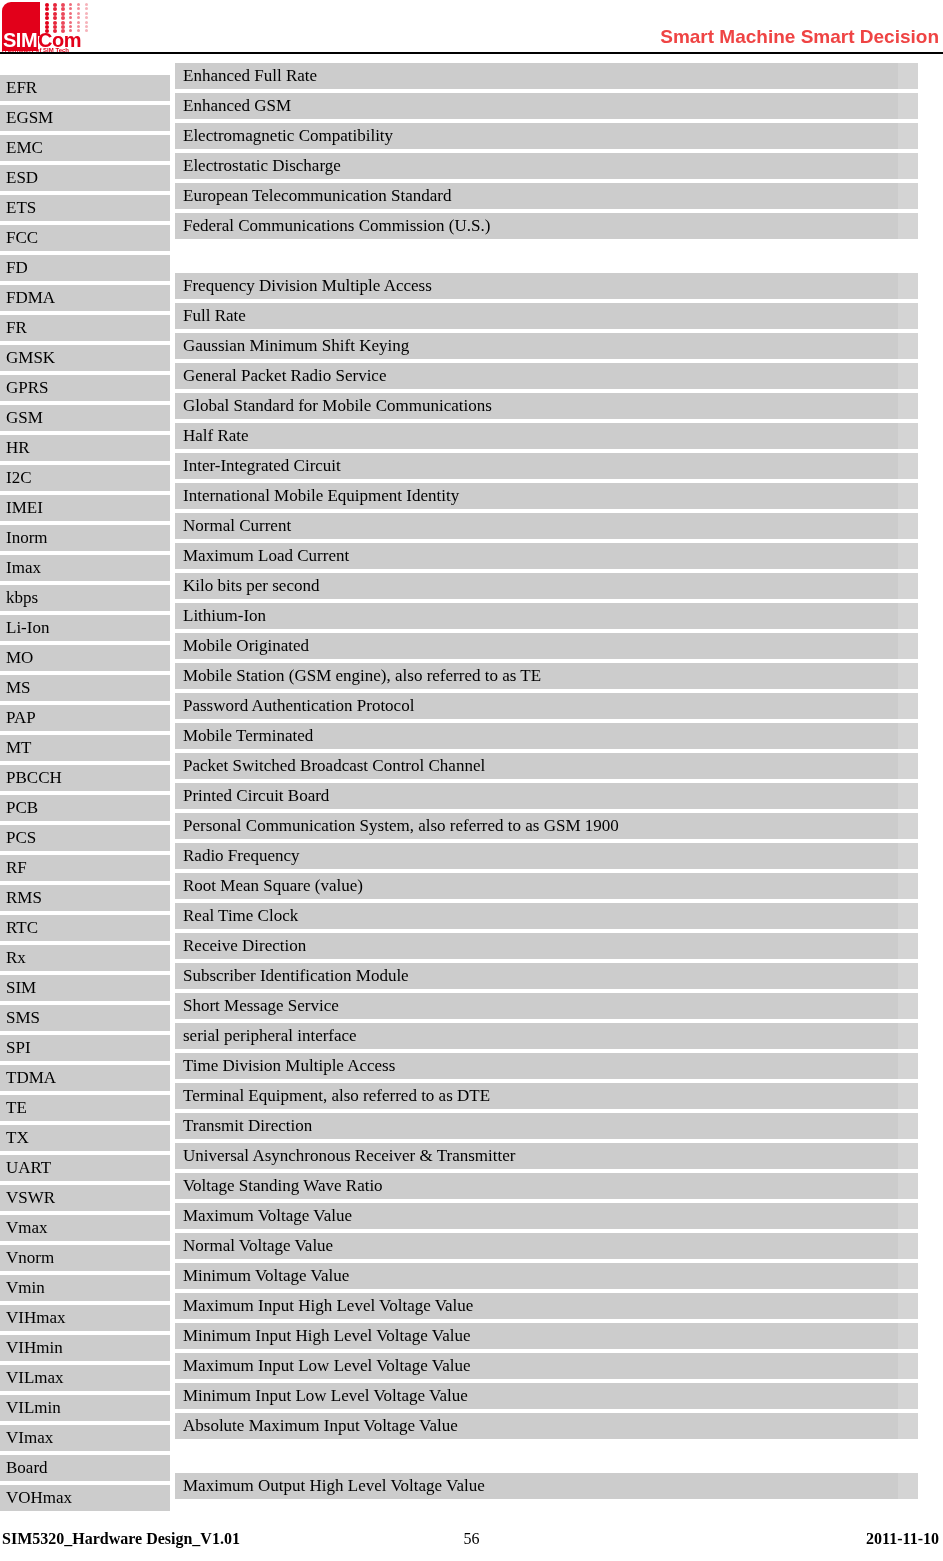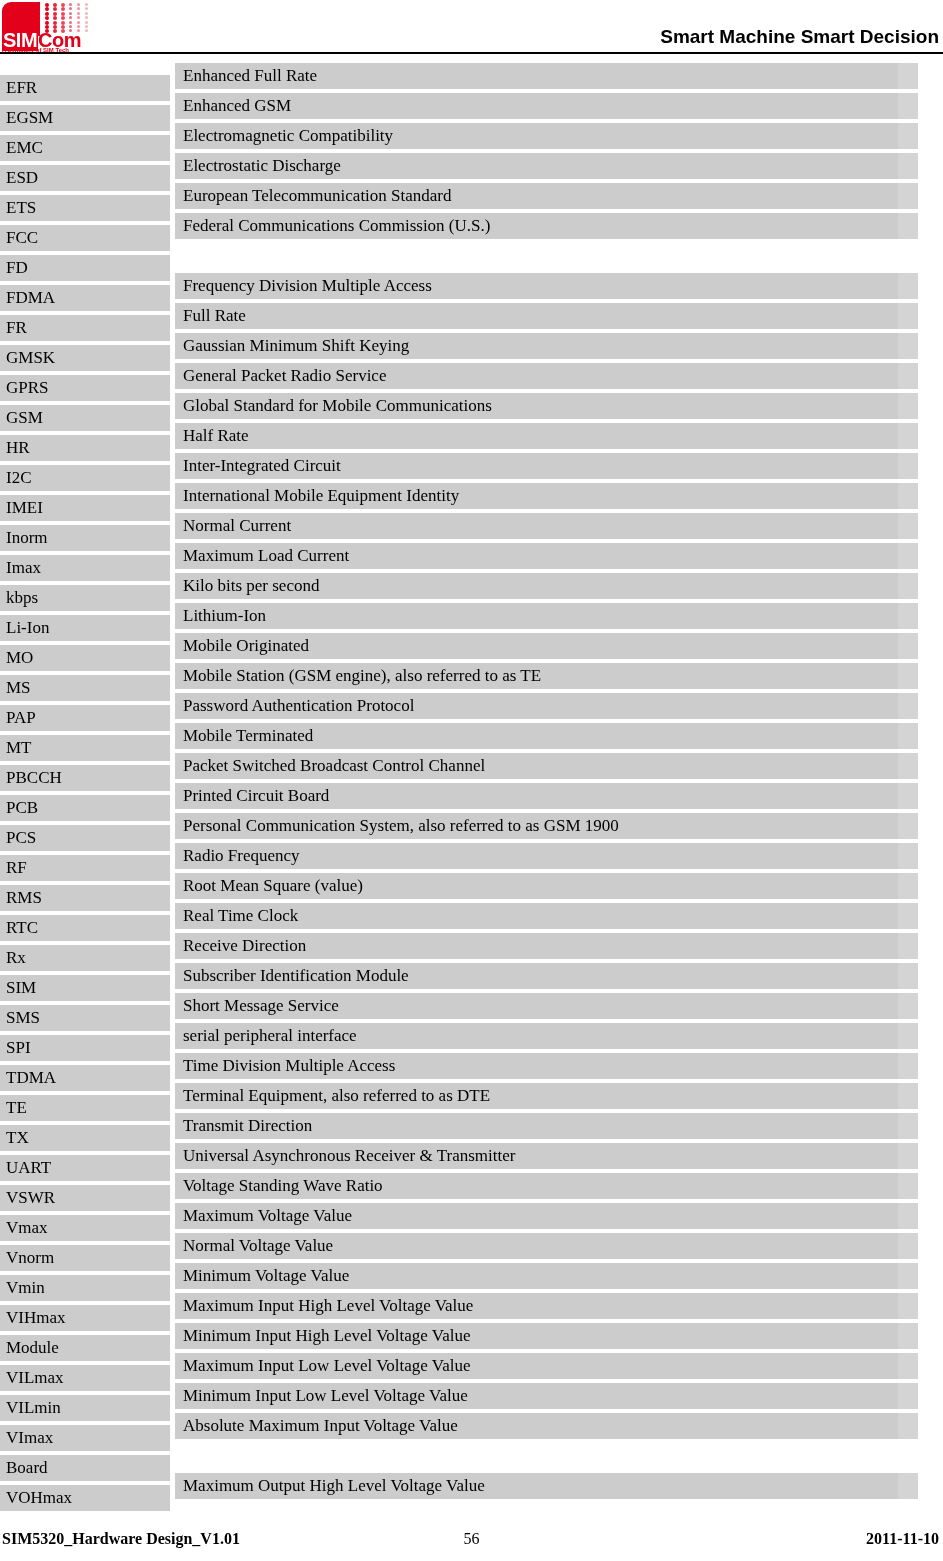--- a/index.html
+++ b/index.html
@@ -91,21 +91,21 @@
     white-space: nowrap;
   }
   .header-tagline {
     position: absolute;
     right: 4px;
     top: 26px;
     font-family: "Liberation Sans", "DejaVu Sans", sans-serif;
     font-weight: bold;
     font-size: 19px;
     line-height: 22px;
-    color: #000000;
+    color: #ef4444;
     white-space: nowrap;
   }
   .header-rule {
     position: absolute;
     left: 0;
     top: 52px;
     width: 943px;
     height: 2px;
     background: #000000;
   }
@@ -417,21 +417,21 @@
     </div>
     <div class="glossary-row">
       <div class="cell cell-term">Vmin</div>
       <div class="cell cell-def"><span class="def-text">Minimum Voltage Value</span></div>
     </div>
     <div class="glossary-row">
       <div class="cell cell-term">VIHmax</div>
       <div class="cell cell-def"><span class="def-text">Maximum Input High Level Voltage Value</span></div>
     </div>
     <div class="glossary-row">
-      <div class="cell cell-term">Module</div>
+      <div class="cell cell-term">VIHmin</div>
       <div class="cell cell-def"><span class="def-text">Minimum Input High Level Voltage Value</span></div>
     </div>
     <div class="glossary-row">
       <div class="cell cell-term">VILmax</div>
       <div class="cell cell-def"><span class="def-text">Maximum Input Low Level Voltage Value</span></div>
     </div>
     <div class="glossary-row">
       <div class="cell cell-term">VILmin</div>
       <div class="cell cell-def"><span class="def-text">Minimum Input Low Level Voltage Value</span></div>
     </div>

